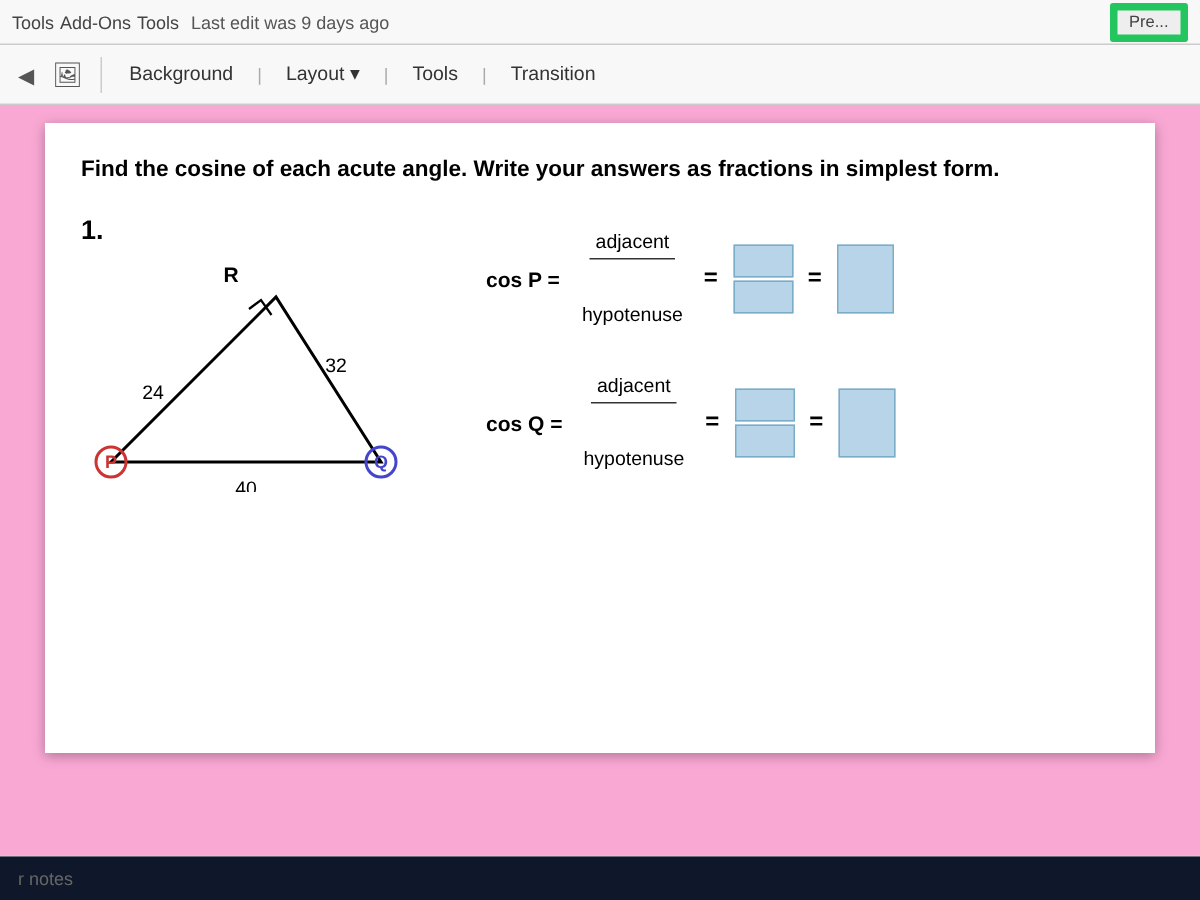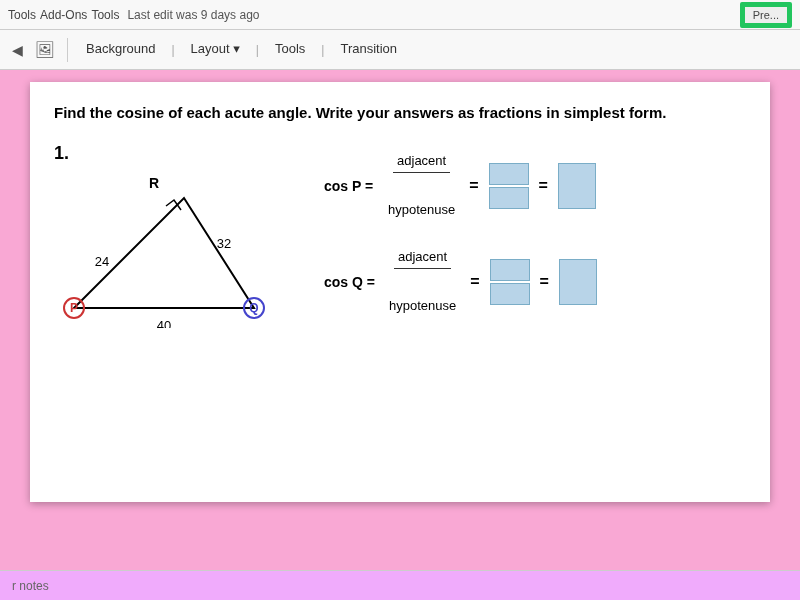--- a/index.html
+++ b/index.html
@@ -159,21 +159,21 @@
     }
     .answer-fraction .answer-box-small {
       width: 36px;
       height: 20px;
       background: #b8d4e8;
       border: 1px solid #7aadc7;
     }
 
     
     .notes-bar {
-      background: #f0abfc;
+      background: #0f172a;
       border-top: 1px solid #ccc;
       padding: 4px 12px;
       font-size: 12px;
       color: #666;
       height: 30px;
       display: flex;
       align-items: center;
     }
 
     .problem-number {

